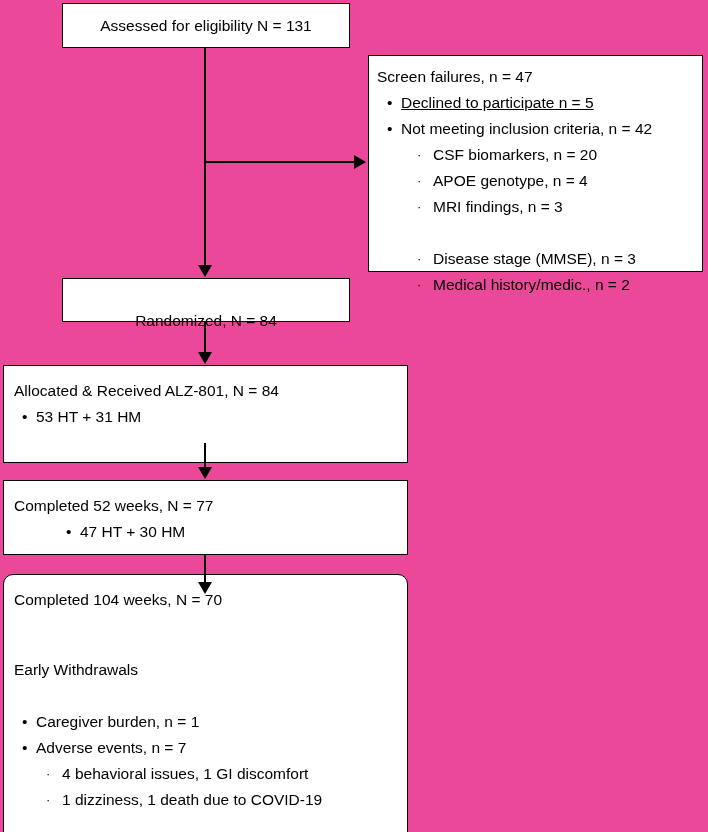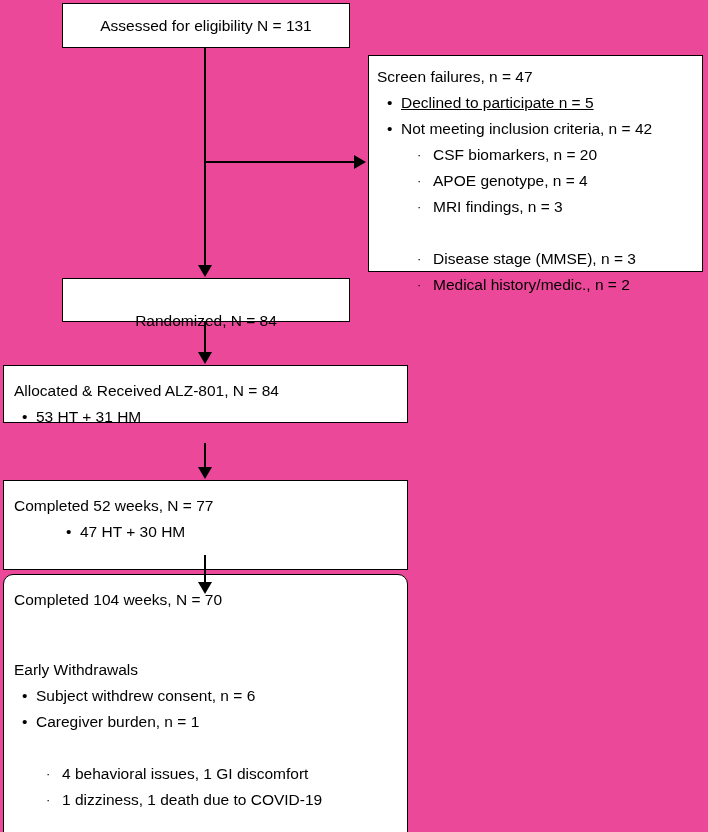--- a/index.html
+++ b/index.html
@@ -101,39 +101,39 @@
 
     <div class="box-text lvl2" style="left:48px; top:190px;"><span class="bullet2">·</span><span>Disease stage (MMSE), n = 3</span></div>
 
     <div class="box-text lvl2" style="left:48px; top:216px;"><span class="bullet2">·</span><span>Medical history/medic., n = 2</span></div>
   </div>
 
   <div class="box" style="left:62px; top:278px; width:288px; height:44px;">
     <div class="box-text centered-line" style="left:0; top:9px;margin-top:20px;">Randomized, N = 84</div>
   </div>
 
-  <div class="box" style="left:3px; top:365px; width:405px; height:58px;">
+  <div class="box" style="left:3px; top:365px; width:405px; height:98px;">
     <div class="box-text" style="left:10px; top:12px;">Allocated &amp; Received ALZ-801, N = 84</div>
     <div class="box-text lvl1" style="left:18px; top:38px;"><span class="bullet1">•</span><span>53 HT + 31 HM</span></div>
   </div>
 
-  <div class="box" style="left:3px; top:480px; width:405px; height:90px;">
+  <div class="box" style="left:3px; top:480px; width:405px; height:75px;">
     <div class="box-text" style="left:10px; top:12px;">Completed 52 weeks, N = 77</div>
     <div class="box-text lvl1" style="left:18px; top:38px;margin-left:44px;"><span class="bullet1">•</span><span>47 HT + 30 HM</span></div>
   </div>
 
   <div class="box" style="left:3px; top:574px; width:405px; height:275px;border-radius:10px;">
     <div class="box-text" style="left:10px; top:12px;">Completed 104 weeks, N = 70</div>
 
     <div class="box-text" style="left:10px; top:82px;">Early Withdrawals</div>
 
-    <div class="box-text lvl1" style="left:18px; top:108px;"><span class="bullet1">•</span><span>Subject withdrew consent, n = 6</span></div>
 
     <div class="box-text lvl1" style="left:18px; top:134px;"><span class="bullet1">•</span><span>Caregiver burden, n = 1</span></div>
 
+    <div class="box-text lvl1" style="left:18px; top:160px;"><span class="bullet1">•</span><span>Adverse events, n =  7</span></div>
 
     <div class="box-text lvl2" style="left:42px; top:186px;"><span class="bullet2">·</span><span>4 behavioral issues, 1 GI discomfort</span></div>
 
     <div class="box-text lvl2" style="left:42px; top:212px;"><span class="bullet2">·</span><span>1 dizziness, 1 death due to COVID-19</span></div>
   </div>
 
   <div class="vline" style="left:204px; top:48px; height:218px;"></div>
   <div class="arrow-down" style="left:197.6px; top:265px;"></div>
 
   <div class="hline" style="left:204px; top:161px; width:150px;"></div>

